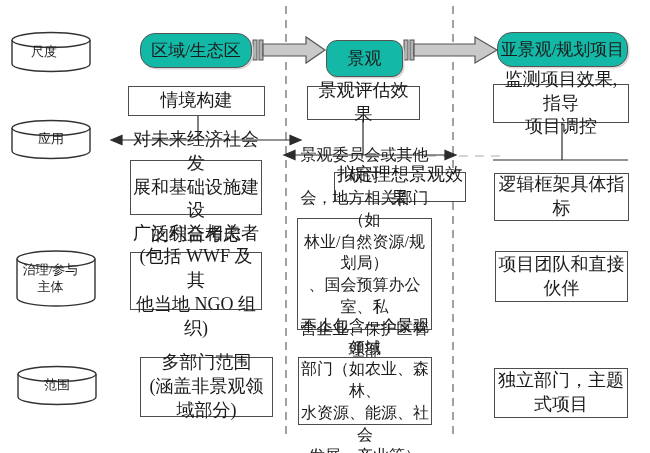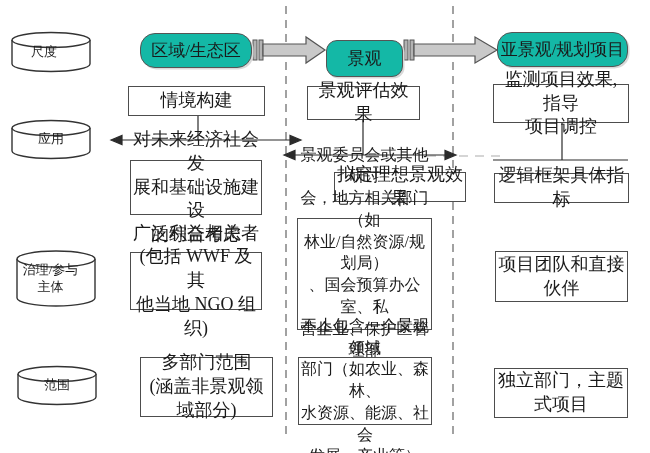--- a/index.html
+++ b/index.html
@@ -98,21 +98,21 @@
 
   <div class="box" style="left:128px;top:86px;width:137px;height:30px;">情境构建</div>
   <div class="box" style="left:307px;top:86px;width:113px;height:34px;">景观评估效果</div>
   <div class="box" style="left:493px;top:84px;width:136px;height:39px;">监测项目效果, 指导
 项目调控</div>
 
   <div class="box" style="left:130px;top:160px;width:132px;height:55px;">对未来经济社会发
 展和基础设施建设
 的综合考虑</div>
   <div class="box" style="left:298px;top:172px;width:132px;height:30px;margin-left:36px;">拟定理想景观效果</div>
-  <div class="box" style="left:494px;top:173px;width:135px;height:30px;">逻辑框架具体指标</div>
+  <div class="box" style="left:494px;top:173px;width:135px;height:48px;">逻辑框架具体指标</div>
 
   <div class="box" style="left:130px;top:252px;width:132px;height:58px;">广泛利益相关者
 (包括 WWF 及其
 他当地 NGO 组织)</div>
   <div class="box dense" style="left:297px;top:218px;width:135px;height:112px;">景观委员会或其他研讨
 会，地方相关部门（如
 林业/自然资源/规划局）
 、国会预算办公室、私
 营企业、保护区管理部
 门等核心利益相关者</div>

